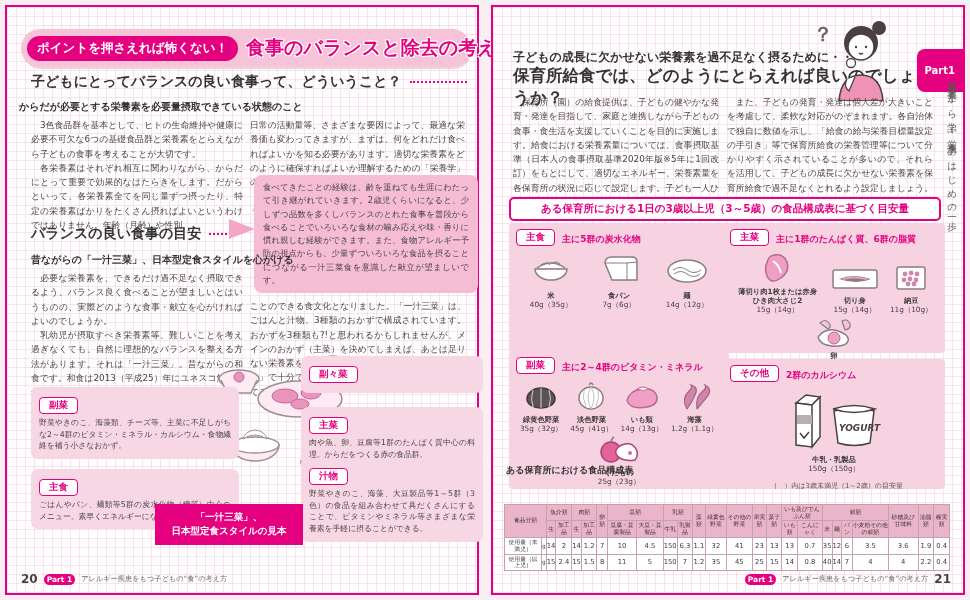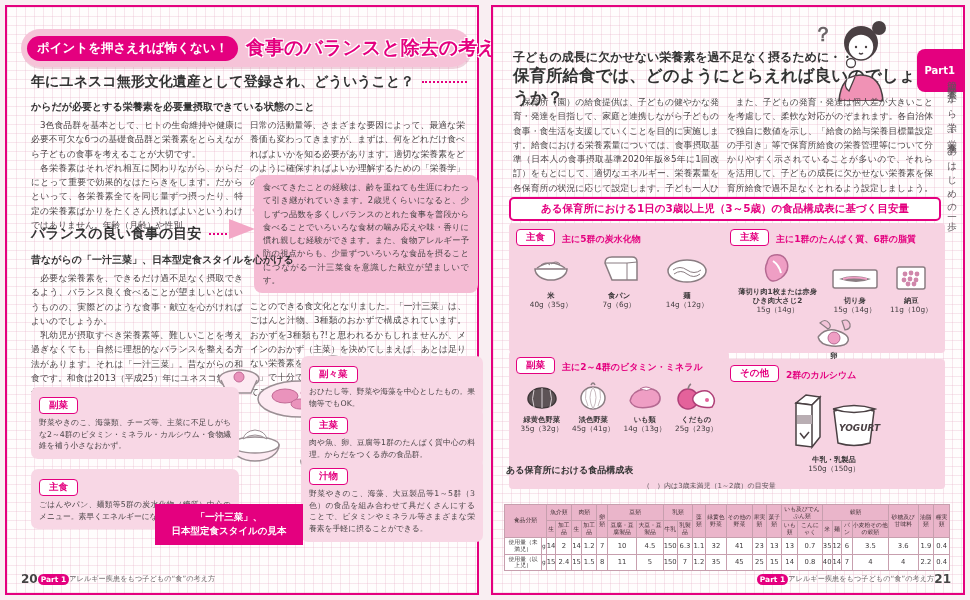--- a/index.html
+++ b/index.html
@@ -36,21 +36,21 @@
   .bodytext{font-size:8.8px;line-height:1.62;text-align:justify;white-space:pre-line;color:#4a4547;}
   .callout{background:#f5bcd4;border-radius:8px;padding:6px 9px;font-size:8.3px;line-height:1.6;
     text-align:justify;color:#4a4547;}
   .callout:before{content:"";position:absolute;left:-9px;top:28px;border:7px solid transparent;border-right-color:#f5bcd4;}
   .label-box{background:#f8d7e5;border-radius:7px;padding:6px 8px 7px;}
   .pill-label{display:inline-block;background:#fff;border:1.5px solid #e4007f;border-radius:4px;
     color:#e4007f;font-weight:bold;font-size:9.5px;padding:1px 9px;margin-bottom:3px;}
   .label-desc{font-size:7.8px;line-height:1.5;text-align:justify;color:#4a4547;}
   .meal-caption{background:#e4007f;color:#fff;font-weight:bold;font-size:9.5px;line-height:1.5;
     text-align:center;padding:6px 4px;}
-  .footer{display:flex;align-items:center;font-size:7.2px;color:#6b6467;}
+  .footer{display:flex;align-items:center;gap:6px;font-size:7.2px;color:#6b6467;}
   .pagenum{font-weight:bold;font-size:12px;color:#444;}
   .part-pill{background:#e4007f;color:#fff;font-weight:bold;font-size:7.5px;border-radius:9px;padding:1px 3px;}
   .arrow-deco{width:0;height:0;border:10px solid transparent;border-left:26px solid #f3a7c6;}
 
   
   .head-small{font-weight:bold;font-size:12px;color:#333;}
   .head-main{display:flex;align-items:center;font-weight:bold;font-size:16.5px;color:#333;width:420px;}
   .side-part{background:#e4007f;color:#fff;font-weight:bold;font-size:10px;border-radius:8px 0 0 8px;padding:16px 8px;}
   .side-vtext{writing-mode:vertical-rl;font-size:9.5px;letter-spacing:3px;color:#5c5559;}
   .banner{border:2px solid #e4007f;border-radius:5px;background:#fff;color:#e4007f;
@@ -76,24 +76,24 @@
 <body>
 
 <div class="page left">
 
   <div class="abs title-banner">
     <span class="title-badge">ポイントを押さえれば怖くない！</span>
     <span class="title-main">食事のバランスと除去の考え方</span>
   </div>
 
   <div class="abs sec-head" style="left:24px;top:66px;width:436px;">
-    <span>年にユネスコ無形文化遺産として登録され、どういうこと？</span>
+    <span>子どもにとってバランスの良い食事って、どういうこと？</span>
     <span class="dotted"></span>
   </div>
-  <div class="abs lead" style="left:24px;top:93px;">からだが必要とする栄養素を必要量摂取できている状態のこと</div>
+  <div class="abs lead" style="left:12px;top:93px;">からだが必要とする栄養素を必要量摂取できている状態のこと</div>
   <div class="abs bodytext" style="left:24px;top:111px;width:212px;">　3色食品群を基本として、ヒトの生命維持や健康に必要不可欠な6つの基礎食品群と栄養素をとらえながら子どもの食事を考えることが大切です。
 　各栄養素はそれぞれ相互に関わりながら、からだにとって重要で効果的なはたらきをします。だからといって、各栄養素全てを同じ量ずつ摂ったり、特定の栄養素ばかりをたくさん摂ればよいというわけではありません。年齢（月齢）や性別、</div>
   <div class="abs bodytext" style="left:243px;top:111px;width:215px;">日常の活動量等、さまざまな要因によって、最適な栄養価も変わってきますが、まずは、何をどれだけ食べればよいかを知る必要があります。適切な栄養素をどのように確保すればよいか理解するための「栄養学」のキホンについて考えましょう。</div>
 
   <div class="abs callout" style="left:247px;top:168px;width:206px;">食べてきたことの経験は、齢を重ねても生涯にわたって引き継がれていきます。2歳児くらいになると、少しずつ品数を多くしバランスのとれた食事を普段から食べることでいろいろな食材の噛み応えや味・香りに慣れ親しむ経験ができます。また、食物アレルギー予防の視点からも、少量ずついろいろな食品を摂ることにつながる一汁三菜食を意識した献立が望ましいです。</div>
 
   <div class="abs sec-head" style="left:24px;top:218px;width:200px;">
     <span>バランスの良い食事の目安</span>
     <span class="dotted"></span>
   </div>
@@ -128,21 +128,20 @@
   <div class="abs label-box" style="left:24px;top:380px;width:192px;">
     <span class="pill-label">副菜</span>
     <div class="label-desc">野菜やきのこ、海藻類、チーズ等、主菜に不足しがちな2～4群のビタミン・ミネラル・カルシウム・食物繊維を補う小さなおかず。</div>
   </div>
   <div class="abs label-box" style="left:24px;top:462px;width:192px;">
     <span class="pill-label">主食</span>
     <div class="label-desc">ごはんやパン、麺類等5群の炭水化物（糖質）中心のメニュー。素早くエネルギーになる黄の食品群。</div>
   </div>
   <div class="abs label-box" style="left:294px;top:349px;width:166px;">
     <span class="pill-label">副々菜</span>
-    <div class="label-desc">おひたし等、野菜や海藻を中心としたもの。果物等でもOK。</div>
   </div>
   <div class="abs label-box" style="left:294px;top:400px;width:166px;">
     <span class="pill-label">主菜</span>
     <div class="label-desc">肉や魚、卵、豆腐等1群のたんぱく質中心の料理。からだをつくる赤の食品群。</div>
   </div>
   <div class="abs label-box" style="left:294px;top:451px;width:166px;">
     <span class="pill-label">汁物</span>
     <div class="label-desc">野菜やきのこ、海藻、大豆製品等1～5群（3色）の食品を組み合わせて具だくさんにすることで、ビタミンやミネラル等さまざまな栄養素を手軽に摂ることができる。</div>
   </div>
 
@@ -299,20 +298,28 @@
       </div>
       <div class="item">
         <svg width="38" height="28" viewBox="0 0 38 28">
           <path d="M4,18 q2,-10 14,-12 q14,-2 16,8 q1,8 -10,10 q-16,3 -20,-6" fill="#ef9ec4" stroke="#b56a92" stroke-width="1.5"></path>
           <path d="M14,6 q6,-4 12,0 q-5,3 -12,0" fill="#fff" stroke="#b56a92"></path>
         </svg>
         <div class="nm">いも類</div>
         <div class="amt">14g（13g）</div>
       </div>
       <div class="item">
+        <svg width="34" height="28" viewBox="0 0 34 28">
+          <path d="M10,26 q-6,-10 2,-18 q4,-4 2,-6 q8,2 4,10 q-3,7 -8,14" fill="#d087ab" stroke="#a75f85" stroke-width="1.2"></path>
+          <path d="M20,26 q-2,-12 6,-18 q4,-3 2,-6 q8,4 2,12 q-5,6 -10,12" fill="#d087ab" stroke="#a75f85" stroke-width="1.2"></path>
+        </svg>
+        <div class="nm">海藻</div>
+        <div class="amt">1.2g（1.1g）</div>
+      </div>
+      <div class="item">
         <svg width="40" height="28" viewBox="0 0 40 28">
           <circle cx="12" cy="16" r="10" fill="#e4629b" stroke="#b04078" stroke-width="1.5"></circle>
           <path d="M12,6 q1,-4 3,-5" stroke="#8a7d82" fill="none" stroke-width="1.5"></path>
           <path d="M26,8 a10,10 0 0 1 10,16 a10,6 0 0 1 -10,-16" fill="#fff" stroke="#b04078" stroke-width="1.5"></path>
           <circle cx="31" cy="17" r="2" fill="#e4629b"></circle>
         </svg>
         <div class="nm">くだもの</div>
         <div class="amt">25g（23g）</div>
       </div>
     </div>
@@ -333,21 +340,21 @@
           <path d="M48,22 q20,-6 40,0 l-4,32 q-16,5 -32,0 z" fill="#fff" stroke="#4a4043" stroke-width="1.5"></path>
           <path d="M47,20 q21,-7 42,0 q-21,7 -42,0" fill="#fff" stroke="#4a4043" stroke-width="1.5"></path>
           <text x="53" y="42" font-size="9" font-weight="bold" font-style="italic" fill="#4a4043">YOGURT</text>
         </svg>
         <div class="nm">牛乳・乳製品</div>
         <div class="amt">150g（150g）</div>
       </div>
     </div>
   </div>
 
-  <div class="abs note" style="left:150px;top:474px;width:260px;text-align:left;">（　）内は3歳未満児（1～2歳）の目安量</div>
+  <div class="abs note" style="left:150px;top:474px;width:260px;text-align:right;">（　）内は3歳未満児（1～2歳）の目安量</div>
   <div class="abs table-title" style="left:13px;top:457px;">ある保育所における食品構成表</div>
 
   <table class="food abs" style="left:11px;top:497px;">
     <thead>
         <tr>
           <th rowspan="2" colspan="2">食品分類</th>
           <th colspan="2">魚介類</th>
           <th colspan="2">肉類</th>
           <th rowspan="2">卵類</th>
           <th colspan="2">豆類</th>

